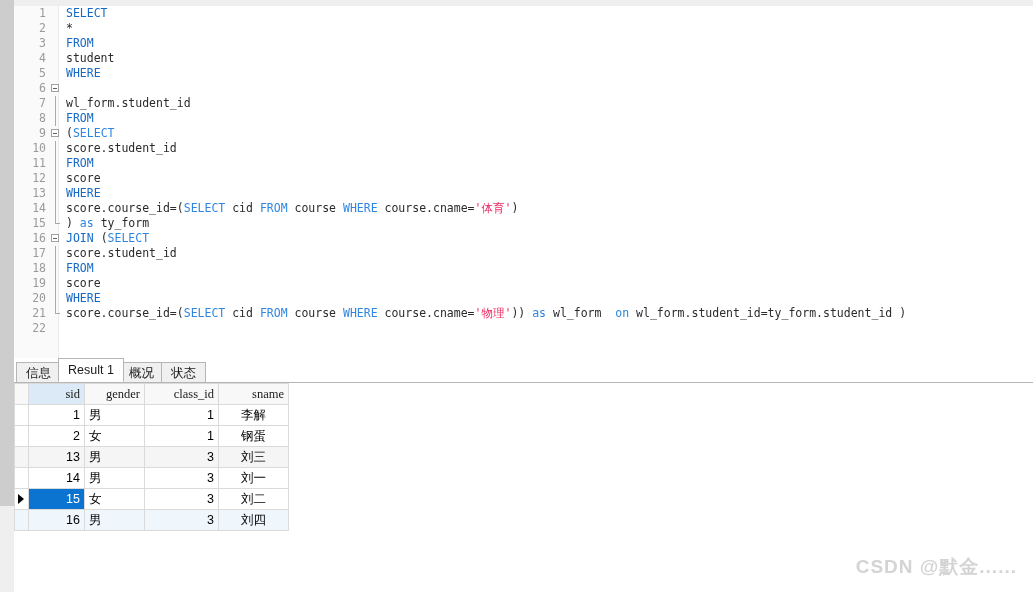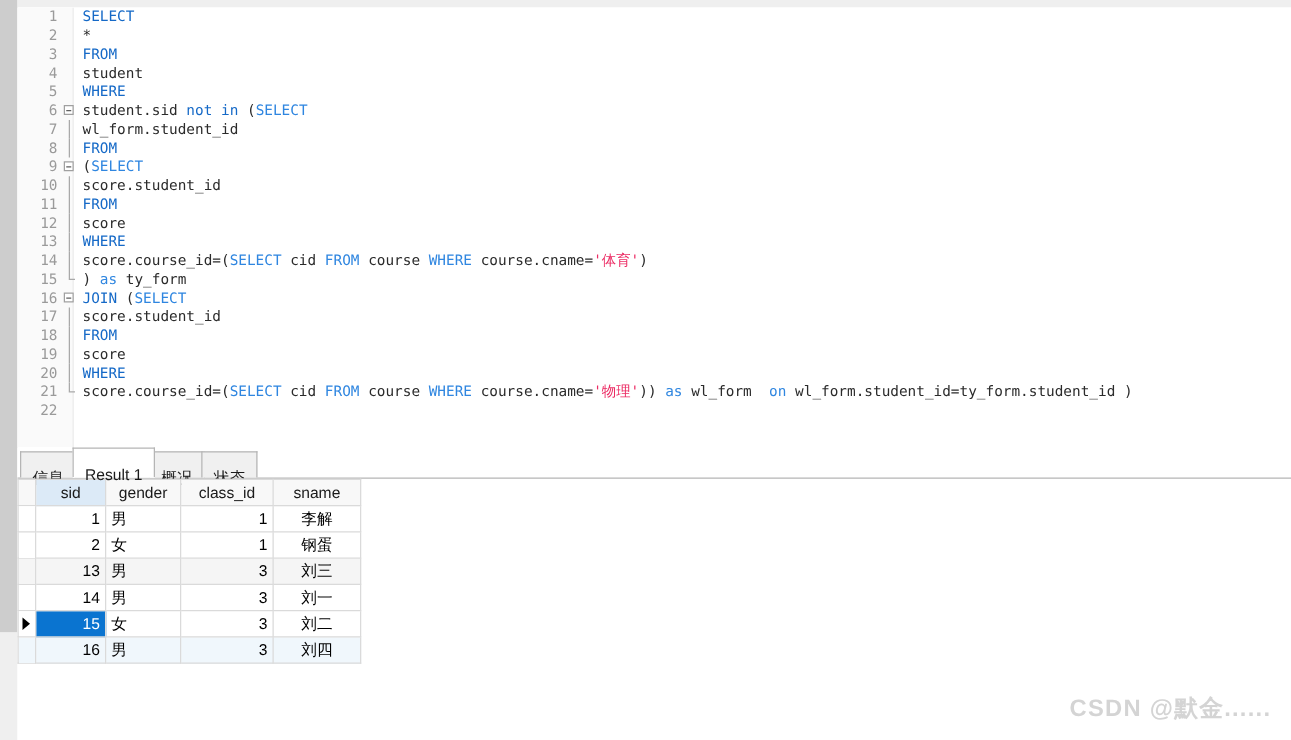--- a/index.html
+++ b/index.html
@@ -128,21 +128,21 @@
     position: relative;
     height: 24px;
     background: #ffffff;
     border-bottom: 1px solid #b5b5b5;
   }
   .tab {
     position: absolute;
     bottom: 0;
     height: 20px;
     line-height: 20px;
-    padding: 10px 9px;
+    padding: 0 9px;
     font-size: 12.5px;
     color: #1a1a1a;
     background: #f0f0f0;
     border: 1px solid #b5b5b5;
     border-bottom: none;
     box-sizing: border-box;
     white-space: nowrap;
   }
   .tab.active {
     height: 24px;
@@ -163,22 +163,23 @@
   #grid th, #grid td {
     border: 1px solid #dadada;
     height: 21px;
     padding: 0 4px;
     font-weight: normal;
     box-sizing: border-box;
     white-space: nowrap;
   }
   #grid thead th {
     background: #f8f8f8;
-    text-align: center;
+    text-align: right;
     color: #1a1a1a;
+    font-family: Liberation Serif, serif;
   }
   #grid thead th.colsel {
     background: #dceaf7;
   }
   th.c-marker, td.c-marker {
     width: 14px;
     background: #ffffff;
     padding: 0;
     position: relative;
   }
@@ -223,21 +224,21 @@
 <div id="top-band"></div>
 
 <div id="editor">
   <div id="gutter-bg"></div>
   <div id="code-lines">
       <div class="code-line"><span class="ln">1</span><span class="foldzone"></span><span class="code-text"><span class="kw">SELECT</span></span></div>
       <div class="code-line"><span class="ln">2</span><span class="foldzone"></span><span class="code-text"><span class="pl">*</span></span></div>
       <div class="code-line"><span class="ln">3</span><span class="foldzone"></span><span class="code-text"><span class="kw">FROM</span></span></div>
       <div class="code-line"><span class="ln">4</span><span class="foldzone"></span><span class="code-text"><span class="pl">student</span></span></div>
       <div class="code-line"><span class="ln">5</span><span class="foldzone"></span><span class="code-text"><span class="kw">WHERE</span></span></div>
-      <div class="code-line"><span class="ln">6</span><span class="foldzone"><span class="fold-box"></span></span><span class="code-text"><span class="pl">student.sid </span><span class="kw">not in</span><span class="pl"> (</span><span class="kw2">SELECT</span></span></div>
+      <div class="code-line"><span class="ln">6</span><span class="foldzone"><span class="fold-box"></span></span></div>
       <div class="code-line"><span class="ln">7</span><span class="foldzone"><span class="fold-vline"></span></span><span class="code-text"><span class="pl">wl_form.student_id</span></span></div>
       <div class="code-line"><span class="ln">8</span><span class="foldzone"><span class="fold-vline"></span></span><span class="code-text"><span class="kw">FROM</span></span></div>
       <div class="code-line"><span class="ln">9</span><span class="foldzone"><span class="fold-box"></span></span><span class="code-text"><span class="pl">(</span><span class="kw2">SELECT</span></span></div>
       <div class="code-line"><span class="ln">10</span><span class="foldzone"><span class="fold-vline"></span></span><span class="code-text"><span class="pl">score.student_id</span></span></div>
       <div class="code-line"><span class="ln">11</span><span class="foldzone"><span class="fold-vline"></span></span><span class="code-text"><span class="kw">FROM</span></span></div>
       <div class="code-line"><span class="ln">12</span><span class="foldzone"><span class="fold-vline"></span></span><span class="code-text"><span class="pl">score</span></span></div>
       <div class="code-line"><span class="ln">13</span><span class="foldzone"><span class="fold-vline"></span></span><span class="code-text"><span class="kw">WHERE</span></span></div>
       <div class="code-line"><span class="ln">14</span><span class="foldzone"><span class="fold-vline"></span></span><span class="code-text"><span class="pl">score.course_id=(</span><span class="kw2">SELECT</span><span class="pl"> cid </span><span class="kw2">FROM</span><span class="pl"> course </span><span class="kw2">WHERE</span><span class="pl"> course.cname=</span><span class="str">'体育'</span><span class="pl">)</span></span></div>
       <div class="code-line"><span class="ln">15</span><span class="foldzone"><span class="fold-end"></span></span><span class="code-text"><span class="pl">) </span><span class="kw2">as</span><span class="pl"> ty_form</span></span></div>
       <div class="code-line"><span class="ln">16</span><span class="foldzone"><span class="fold-box"></span></span><span class="code-text"><span class="kw">JOIN</span><span class="pl"> (</span><span class="kw2">SELECT</span></span></div>

